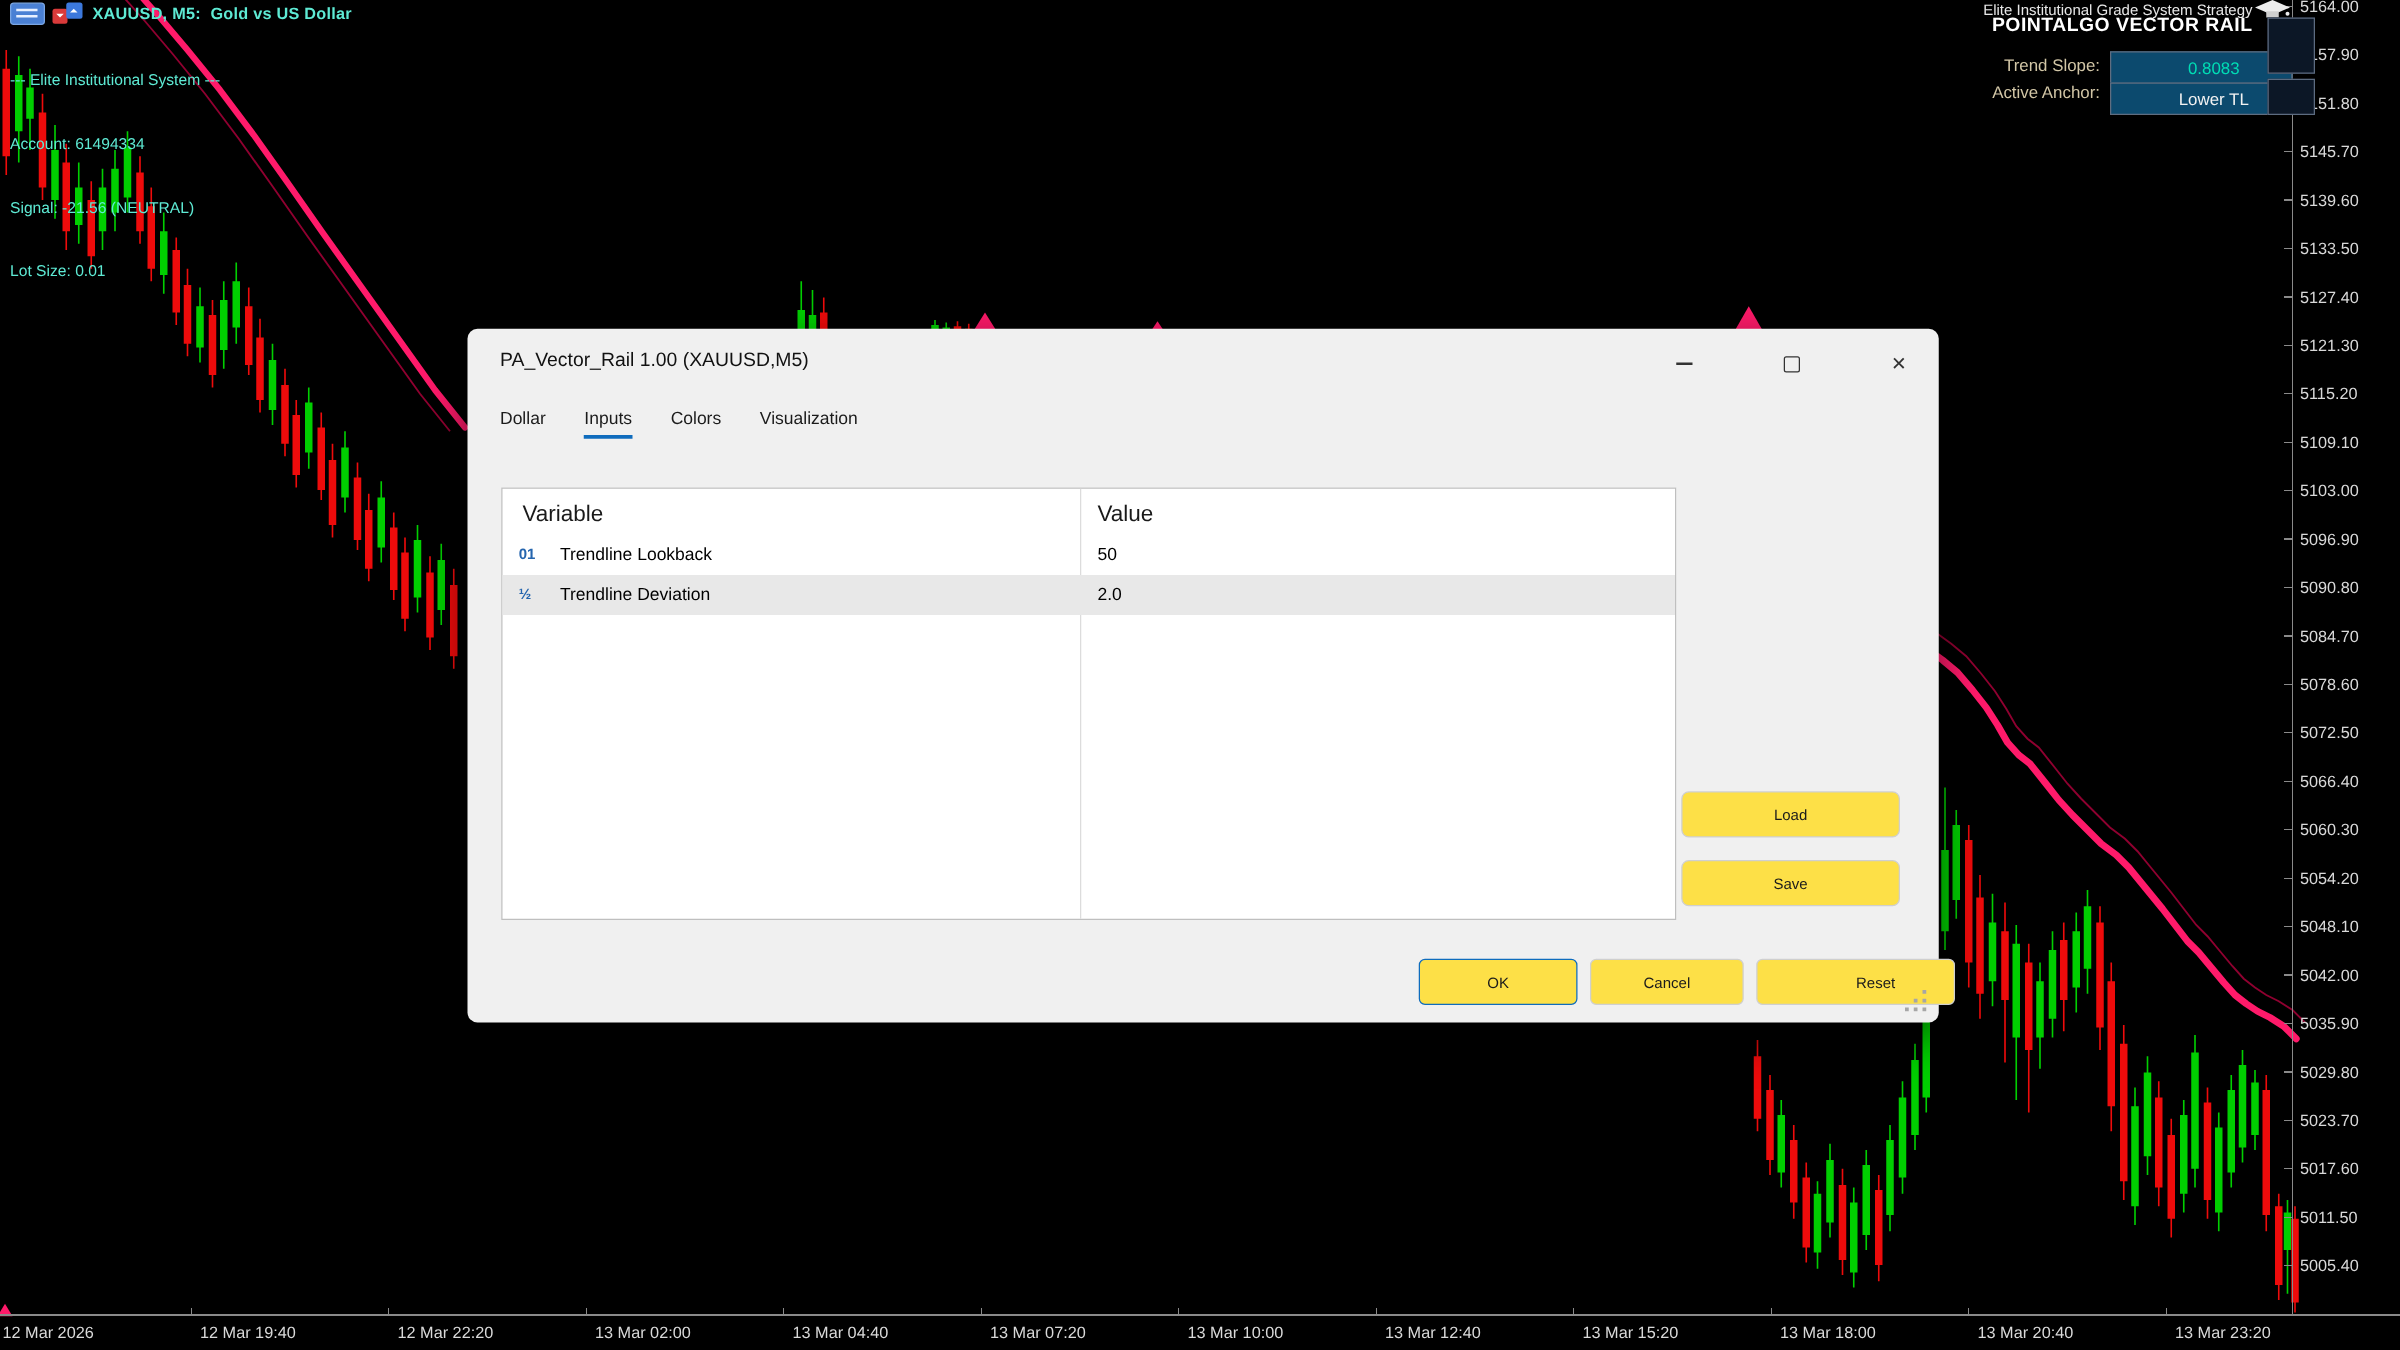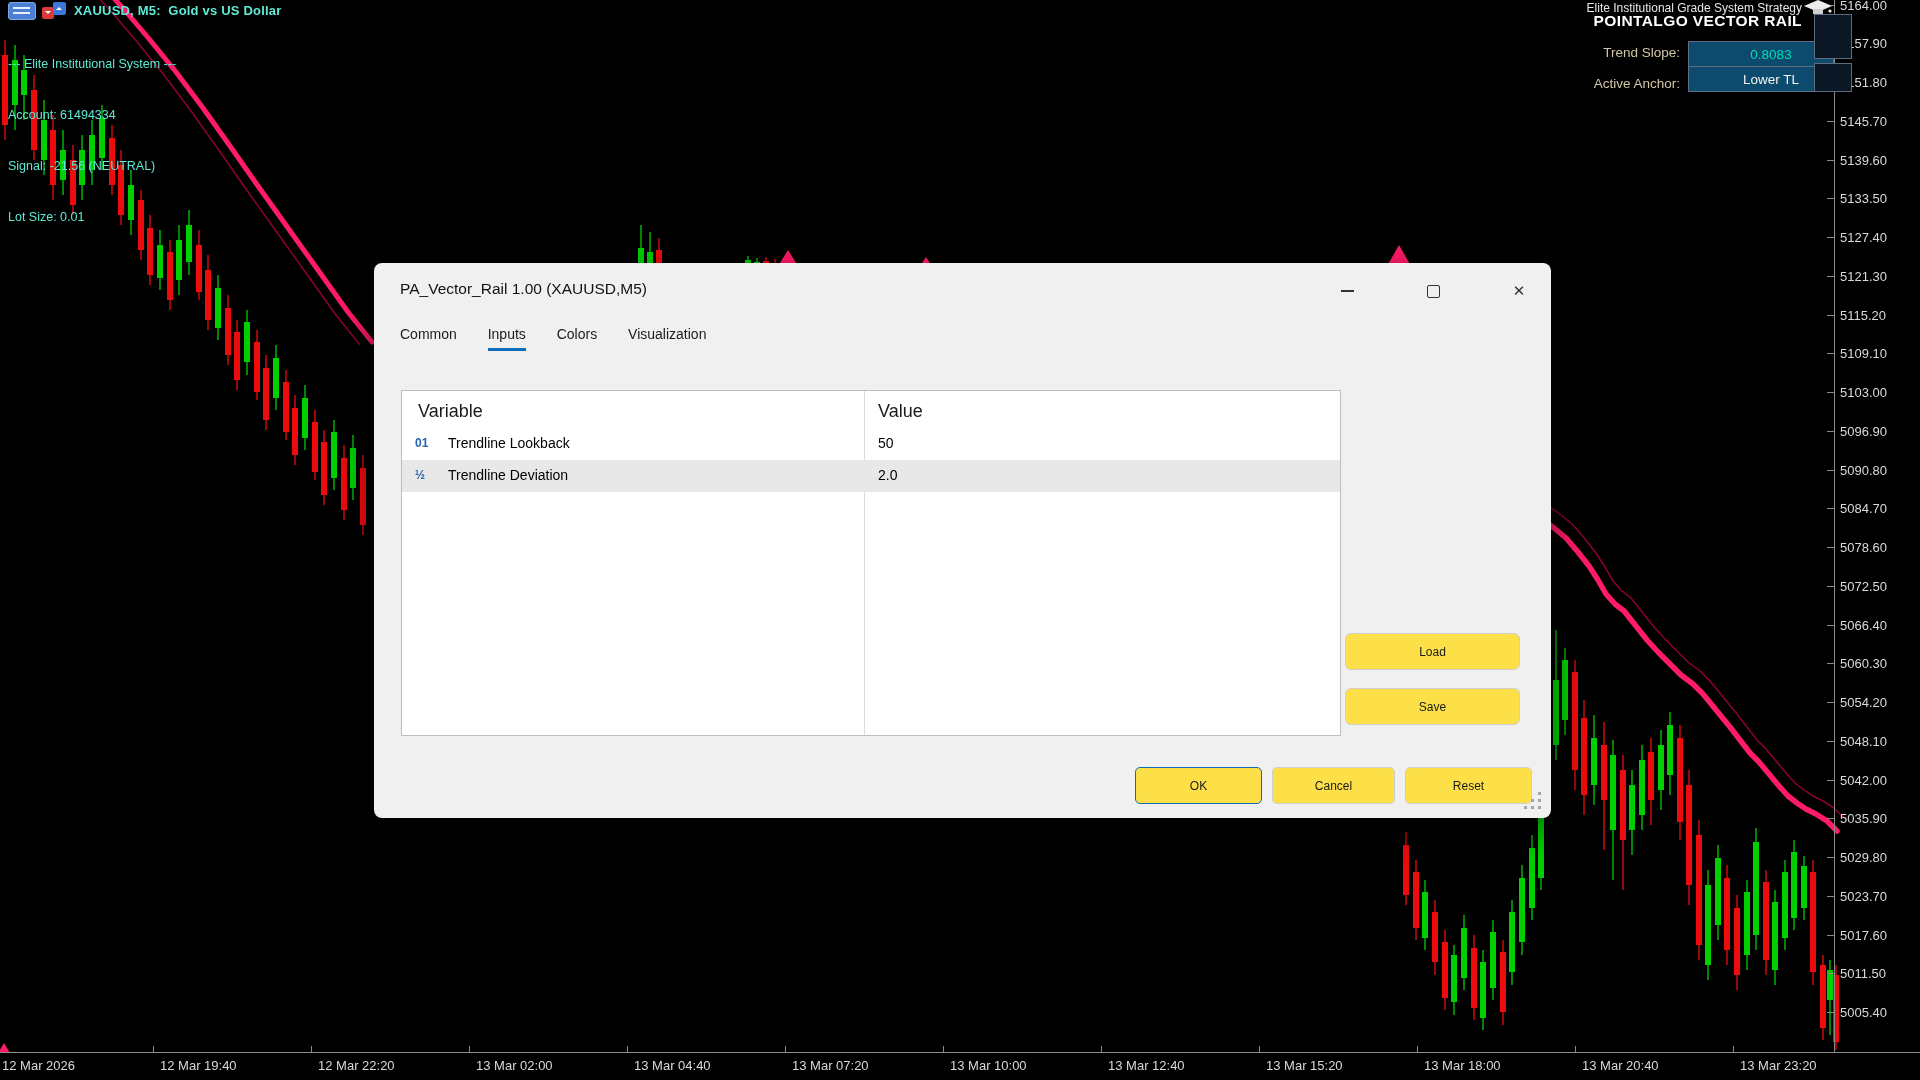--- a/index.html
+++ b/index.html
@@ -55,21 +55,21 @@
   .trow.sel{background:#e8e8e8;}
   .trow .picon{position:absolute;left:13px;top:8px;width:26px;font-size:12px;font-weight:bold;color:#2565ae;}
   .trow .pname{position:absolute;left:46px;top:7px;}
   .trow .pval{position:absolute;left:476px;top:7px;}
   .dlg-btn{position:absolute;background:#fde047;border:1px solid #cfcfcf;border-radius:6px;
            display:flex;align-items:center;justify-content:center;font-size:12px;color:#1b1b1b;}
   #btn-load{left:971px;top:370px;width:173px;height:35px;}
   #btn-save{left:971px;top:425px;width:173px;height:35px;}
   #btn-ok{left:761px;top:504px;width:125px;height:35px;border:1.6px solid #0f6cbd;border-radius:5px;}
   #btn-cancel{left:898px;top:504px;width:121px;height:35px;border-radius:5px;}
-  #btn-reset{left:1031px;top:504px;width:125px;height:35px;border-radius:5px;}
+  #btn-reset{left:1031px;top:504px;width:125px;height:35px;border-radius:5px;padding-left:32px;}
   #grip{position:absolute;right:10px;bottom:9px;width:3px;height:3px;background:#a6a6a6;
         box-shadow:-7px 0 0 #a6a6a6,-14px 0 0 #a6a6a6,0 -7px 0 #a6a6a6,-7px -7px 0 #a6a6a6,0 -14px 0 #a6a6a6;}
 </style>
 </head>
 <body>
 
 <div id="screen">
 
   <svg id="chart-svg" width="1920" height="1080">
       <line x1="5" y1="40" x2="5" y2="140" stroke="#ee0b0b" stroke-width="1.3"></line>
@@ -370,38 +370,38 @@
     <span id="cap-icon">
       <svg width="28" height="16">
           <polygon points="14,0 28,6 14,12 0,6" fill="#ececec"></polygon>
           <rect x="9" y="9" width="10" height="5" fill="#cfcfcf"></rect>
           <circle cx="26" cy="11" r="1.6" fill="#ececec"></circle>
         </svg>
     </span>
     <div class="brand">POINTALGO VECTOR RAIL</div>
     <div class="prow-label" style="top:45px">Trend Slope:</div>
     <div class="pbox v1" style="color: rgb(0, 220, 180);">0.8083</div>
-    <div class="prow-label" style="top:76px">Active Anchor:</div>
+    <div class="prow-label" style="top:66px">Active Anchor:</div>
     <div class="pbox v2" style="color: rgb(242, 242, 242);">Lower TL</div>
     <div class="slimbox" id="slimA"></div>
     <div class="slimbox" id="slimB"></div>
   </div>
 
   <div id="dialog">
     <div id="dlg-title">PA_Vector_Rail 1.00 (XAUUSD,M5)</div>
     <div class="win-btn" id="btn-min">
         <span class="bar"></span>
       </div>
     <div class="win-btn" id="btn-max">
         <span class="box"></span>
       </div>
     <div class="win-btn" id="btn-close">✕</div>
 
     <div id="tabs">
-      <span class="tab">Common</span>
+      <span class="tab">Dollar</span>
       <span class="tab active">Inputs</span>
       <span class="tab">Colors</span>
       <span class="tab">Visualization</span>
     </div>
 
     <div id="ptable">
       <div class="vdiv"></div>
       <div class="thead">
         <span class="h1">Variable</span>
         <span class="h2">Value</span>

